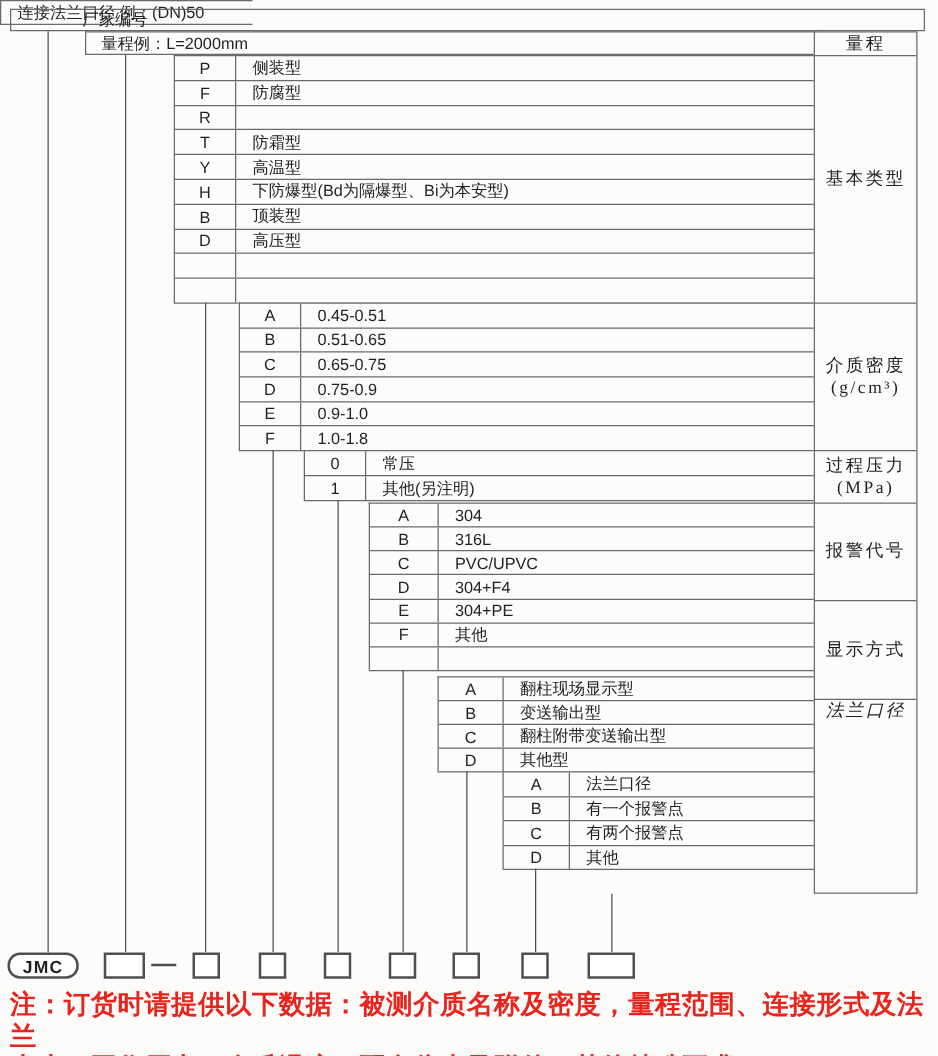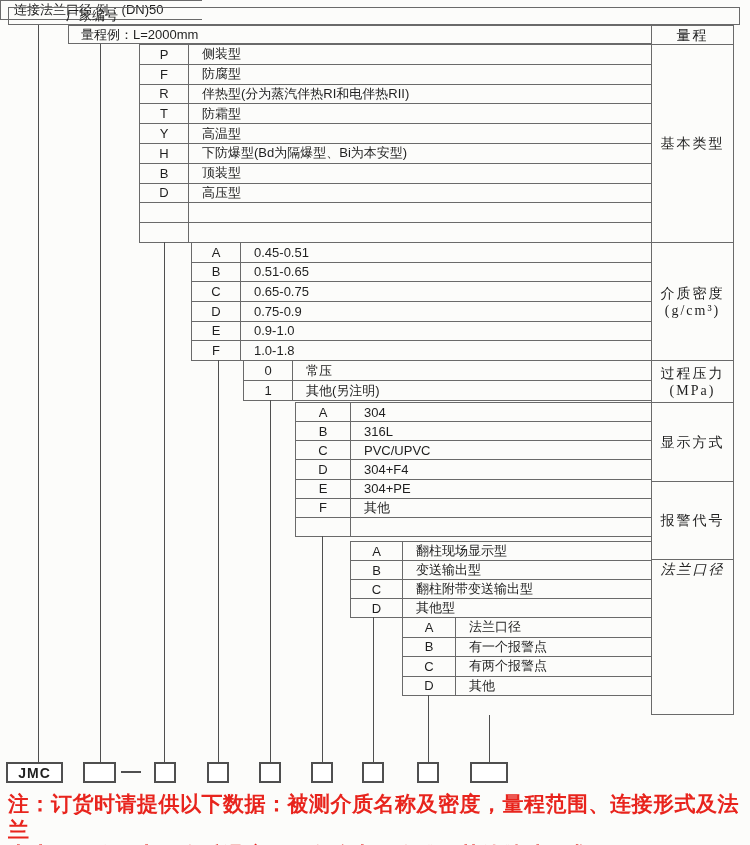--- a/index.html
+++ b/index.html
@@ -54,21 +54,21 @@
   .lc-display{height:79px}
   .lc-alarm{height:78px}
   .lc-flange{height:19px}
 
   
   .vline{position:absolute;width:1px;background:var(--conn);}
 
   
   .bx{position:absolute;top:762px;height:21px;border:2px solid var(--conn);background:#fff;}
   .bx-jmc{left:6px;width:57px;display:flex;align-items:center;justify-content:center;
-          font-size:14px;font-weight:bold;letter-spacing:1px;}
+          font-size:14px;font-weight:bold;letter-spacing:1px;border-radius:10px;}
   .bx-range{left:83px;width:33px;}
   .bx-s1{left:154px;width:22px} .bx-s2{left:207px;width:22px} .bx-s3{left:259px;width:22px}
   .bx-s4{left:311px;width:22px} .bx-s5{left:362px;width:22px} .bx-s6{left:417px;width:22px}
   .bx-flange{left:470px;width:38px;}
   .dash{position:absolute;left:121px;top:771px;width:20px;height:2px;background:var(--conn);}
 
   
   .note{position:absolute;left:8px;top:791px;width:738px;color:var(--red);
         font-weight:bold;font-size:21px;line-height:25.5px;letter-spacing:0.5px;}
 </style>
@@ -88,21 +88,20 @@
     <div class="row">
         <div class="code">P</div>
         <div class="desc">侧装型</div>
       </div>
     <div class="row">
         <div class="code">F</div>
         <div class="desc">防腐型</div>
       </div>
     <div class="row">
         <div class="code">R</div>
-        <div class="desc">伴热型(分为蒸汽伴热RI和电伴热RII)</div>
       </div>
     <div class="row">
         <div class="code">T</div>
         <div class="desc">防霜型</div>
       </div>
     <div class="row">
         <div class="code">Y</div>
         <div class="desc">高温型</div>
       </div>
     <div class="row">
@@ -246,25 +245,25 @@
         <span>基本类型</span>
       </div>
     <div class="lcell lc-density">
         <span>介质密度</span>
         <span>(g/cm³)</span>
       </div>
     <div class="lcell lc-pressure">
         <span>过程压力</span>
         <span>(MPa)</span>
       </div>
+    <div class="lcell lc-alarm">
+        <span>报警代号</span>
+      </div>
     <div class="lcell lc-display">
         <span>显示方式</span>
-      </div>
-    <div class="lcell lc-alarm">
-        <span>报警代号</span>
       </div>
     <div class="lcell lc-flange">
         <span>法兰口径</span>
       </div>
   </div>
 
   <div class="vline" style="left:38px;top:25px;height:737px;"></div>
   <div class="vline" style="left:100px;top:44px;height:718px;"></div>
   <div class="vline" style="left:164px;top:242px;height:520px;"></div>
   <div class="vline" style="left:218px;top:360px;height:402px;"></div>

